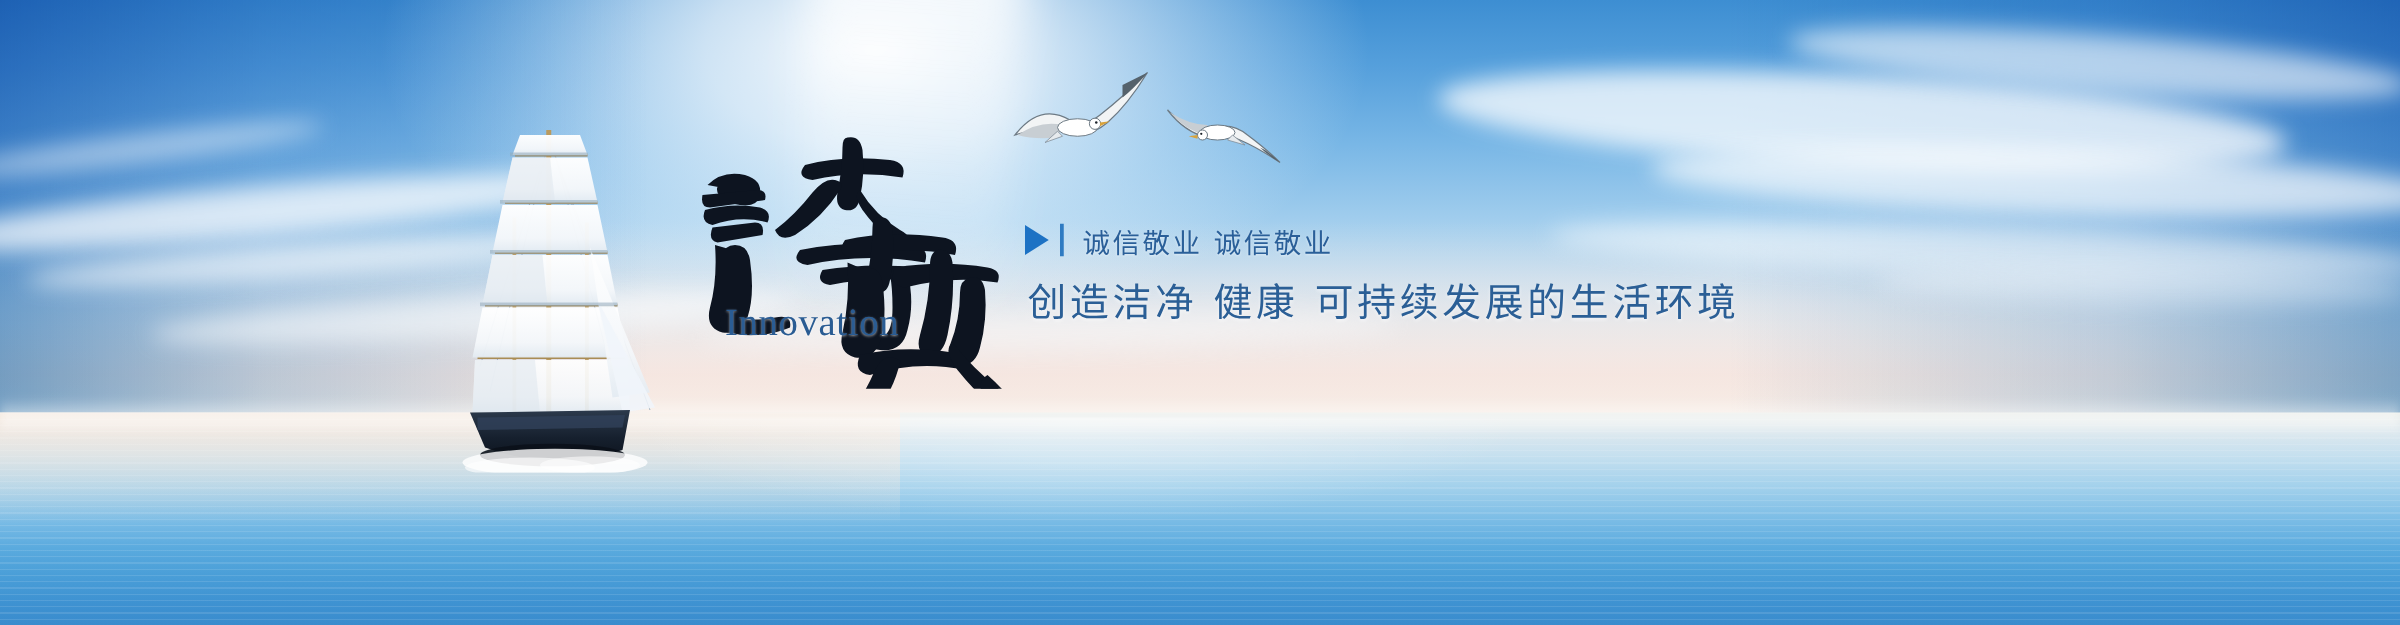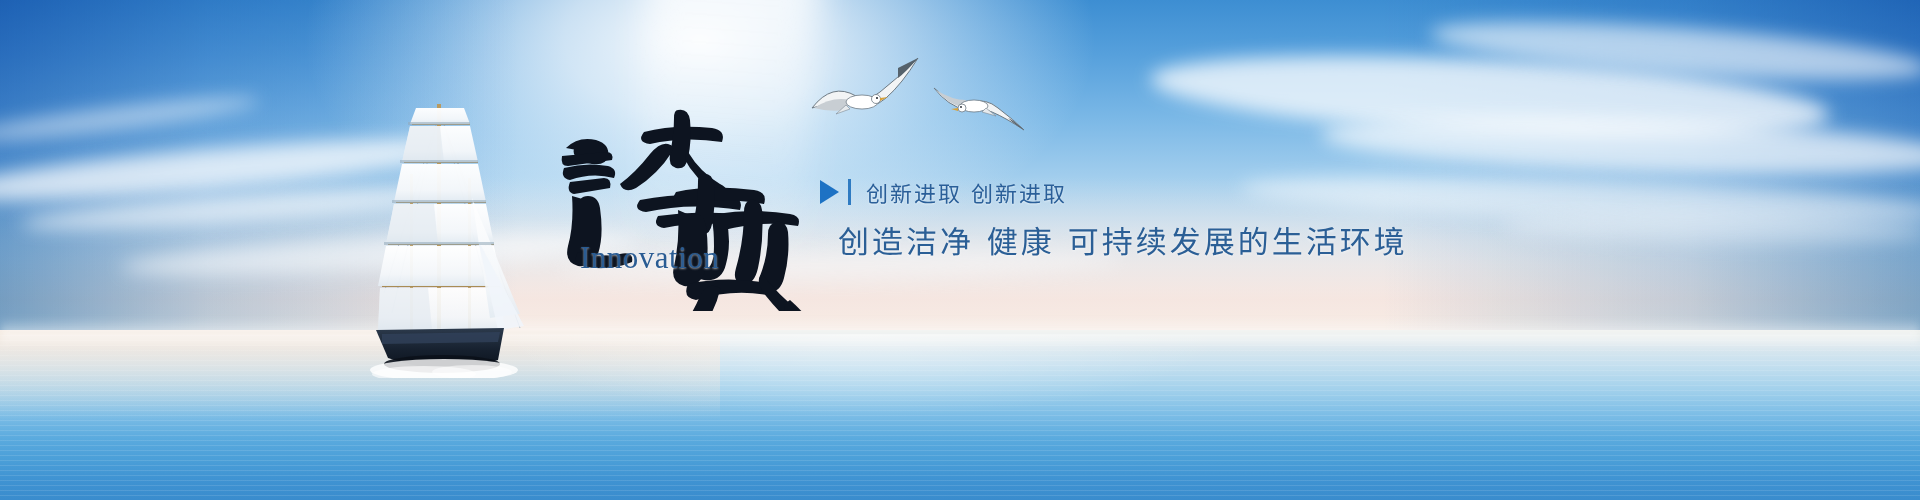--- a/index.html
+++ b/index.html
@@ -143,21 +143,21 @@
     border-left:19px solid #1d72c4;
     margin-right:9px;
   }
   .v-bar{width:3px;height:26px;background:#2f7bc2;margin-right:15px;}
   .tag1{
     font-family:"DejaVu Sans","Liberation Sans",sans-serif;
     font-size:22px;color:#2a5f99;letter-spacing:2px;white-space:nowrap;
     text-shadow:0 1px 2px rgba(255,255,255,.55);
   }
   .tag2{
-    margin-top:9px;margin-left:18px;
+    margin-top:9px;margin-left:2px;
     font-family:"DejaVu Sans","Liberation Sans",sans-serif;
     font-size:31px;color:#2b5f96;letter-spacing:3px;white-space:nowrap;
     text-shadow:0 1px 3px rgba(255,255,255,.6);
   }
 </style>
 </head>
 <body>
 
 <div class="banner">
 
@@ -323,18 +323,18 @@
       </g>
     </svg>
   </div>
 
   <div class="innovation">Innovation</div>
 
   <div class="tag-block">
     <div class="tag-row1">
       <span class="play-tri"></span>
       <span class="v-bar"></span>
-      <span class="tag1">创新进取  创新进取</span>
+      <span class="tag1">诚信敬业  诚信敬业</span>
     </div>
     <div class="tag2">创造洁净  健康  可持续发展的生活环境</div>
   </div>
 
 </div>
 
 </body></html>

